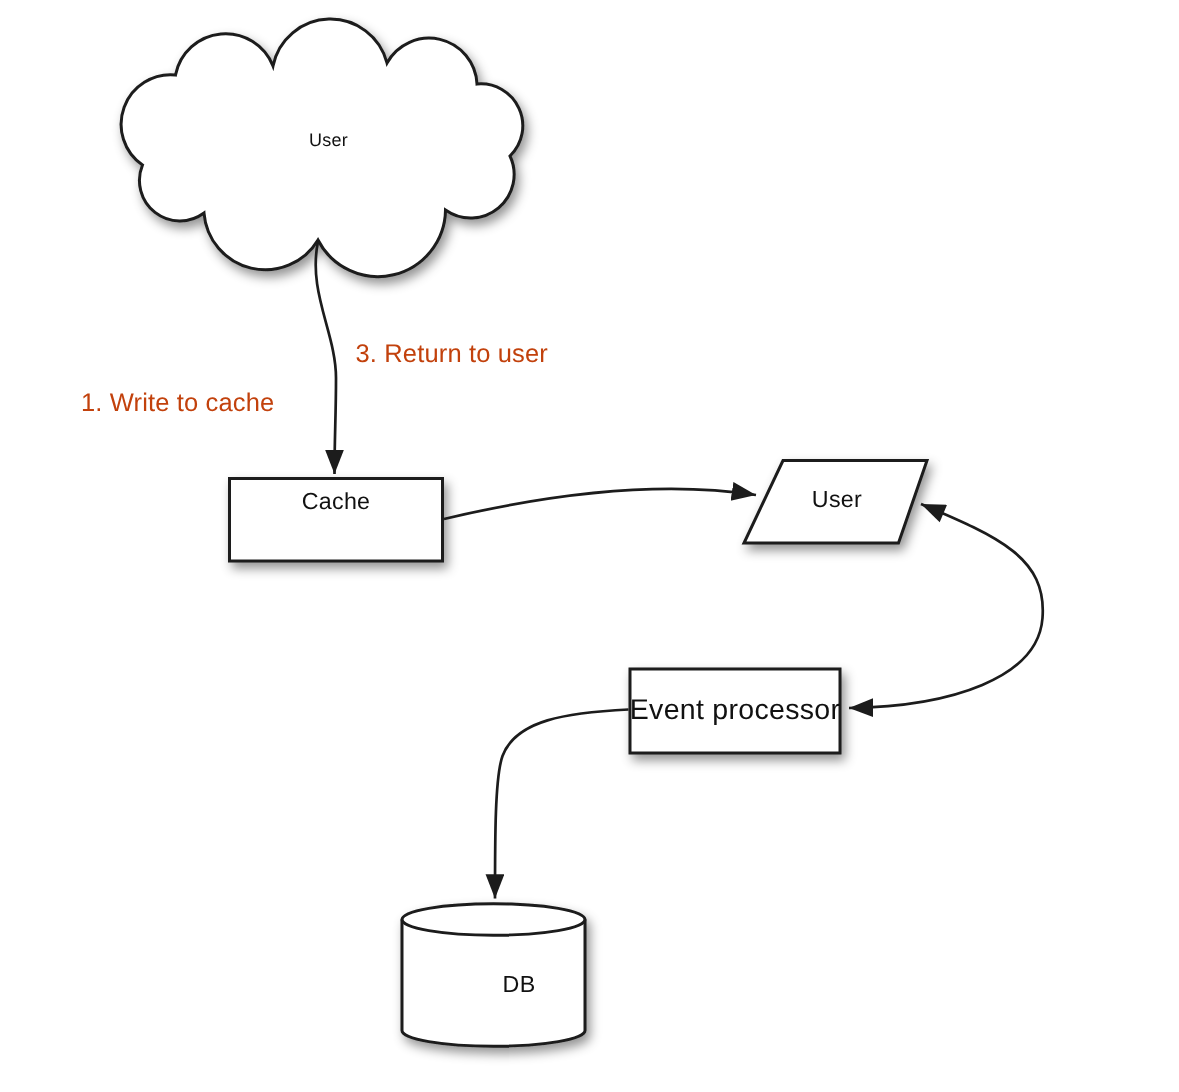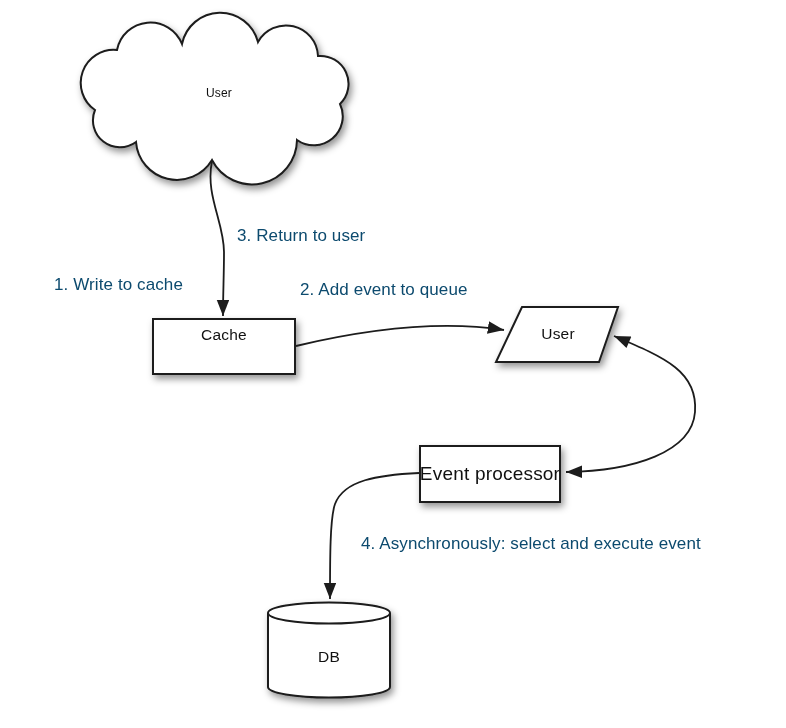--- a/index.html
+++ b/index.html
@@ -16,29 +16,29 @@
     position: absolute;
     transform: translate(-50%, -50%);
     color: #111111;
     white-space: nowrap;
     letter-spacing: 0.2px;
   }
   .nl-user  { left: 219px; top: 93px;  font-size: 12px; text-align: center; }
   .nl-cache { left: 224px; top: 335px; font-size: 15.5px; }
   .nl-queue { left: 558px; top: 334px; font-size: 15.5px; }
   .nl-ep    { left: 490px; top: 474px; font-size: 19px; }
-  .nl-db    { left: 329px; top: 657px; font-size: 15.5px; }
+  .nl-db    { left: 346px; top: 657px; font-size: 15.5px; }
   .edge-label {
     position: absolute;
-    color: #0c4a6e;
+    color: #c2410c;
     font-size: 17px;
     white-space: nowrap;
     letter-spacing: 0.1px;
   }
-  .el-step1 { left: 54px;  top: 275px; }
+  .el-step1 { left: 54px;  top: 259px; }
   .el-step3 { left: 237px; top: 226px; }
   .el-step2 { left: 300px; top: 280px; }
   .el-step4 { left: 361px; top: 534px; }
 </style>
 </head>
 <body>
 
 <div class="canvas">
 
   <svg width="786" height="728" viewBox="0 0 786 728">
@@ -83,16 +83,14 @@
   </svg>
 
   <div class="node-label nl-user">User</div>
   <div class="node-label nl-cache">Cache</div>
   <div class="node-label nl-queue">User</div>
   <div class="node-label nl-ep">Event processor</div>
   <div class="node-label nl-db">DB</div>
 
   <div class="edge-label el-step1">1. Write to cache</div>
   <div class="edge-label el-step3">3. Return to user</div>
-  <div class="edge-label el-step2">2. Add event to queue</div>
-  <div class="edge-label el-step4">4. Asynchronously: select and execute event</div>
 
 </div>
 
 </body></html>

